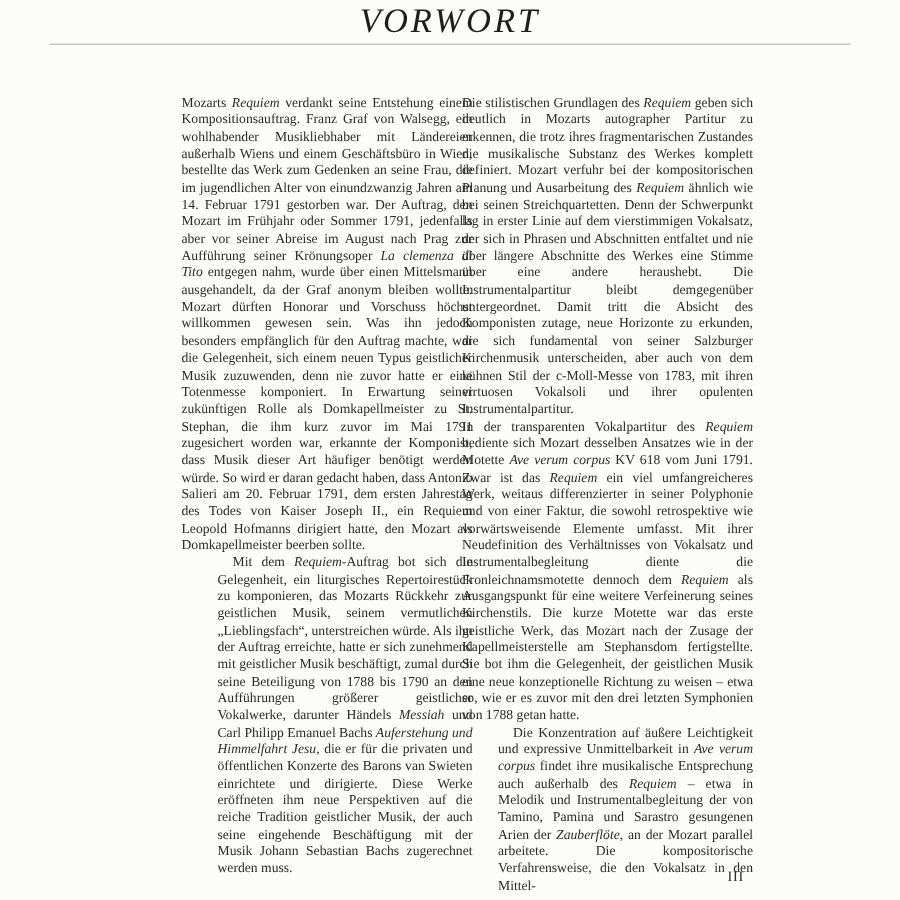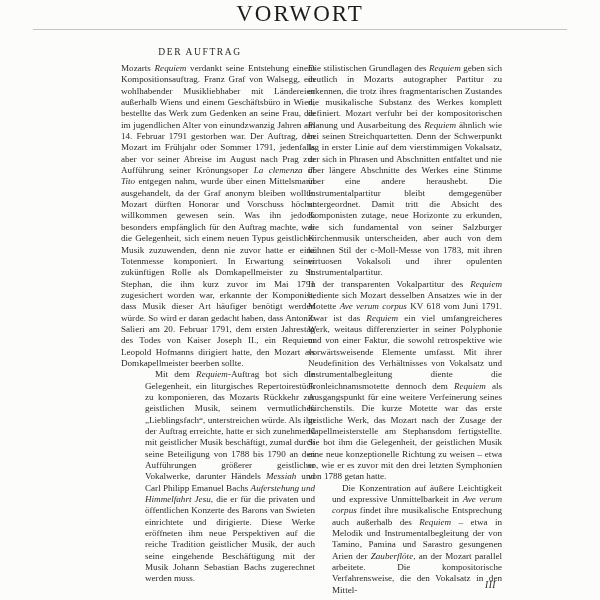--- a/index.html
+++ b/index.html
@@ -17,20 +17,21 @@
   }
   .title {
     position: absolute;
     top: 1px; left: 0; right: 0;
     text-align: center;
     font-size: 23px;
     letter-spacing: 2px;
     font-weight: normal;
     color: #1f1e1b;
     margin: 0;
+    font-style: italic;
   }
   .title-rule {
     position: absolute;
     top: 29px; left: 33px; right: 33px;
     height: 1px;
     background: #c6c5c0;
   }
   .col-heading {
     position: absolute;
     top: 47px;
@@ -59,33 +60,31 @@
   .it { font-style: italic; }
   .page-number {
     position: absolute;
     top: 580px;
     left: 404px;
     width: 92px;
     text-align: right;
     font-size: 9.5px;
     letter-spacing: 0.5px;
     color: #2b2a26;
-    font-style: italic;
   }
 </style>
 </head>
 <body>
 
 <div class="page">
 
   <h1 class="title">VORWORT</h1>
 
   <div class="title-rule"></div>
 
-  <div class="col-heading left">DER AUFTRAG</div>
 
 
   <div class="column left">
       <p class="para"><span>Mozarts </span><span class="it">Requiem</span><span> verdankt seine Entstehung einem Kompositionsauftrag. Franz Graf von Walsegg, ein wohlhabender Musikliebhaber mit Ländereien außerhalb Wiens und einem Geschäftsbüro in Wien, bestellte das Werk zum Gedenken an seine Frau, die im jugendlichen Alter von einundzwanzig Jahren am 14. Februar 1791 gestorben war. Der Auftrag, den Mozart im Frühjahr oder Sommer 1791, jedenfalls aber vor seiner Abreise im August nach Prag zur Aufführung seiner Krönungsoper </span><span class="it">La clemenza di Tito</span><span> entgegen nahm, wurde über einen Mittelsmann ausgehandelt, da der Graf anonym bleiben wollte. Mozart dürften Honorar und Vorschuss höchst willkommen gewesen sein. Was ihn jedoch besonders empfänglich für den Auftrag machte, war die Gelegenheit, sich einem neuen Typus geistlicher Musik zuzuwenden, denn nie zuvor hatte er eine Totenmesse komponiert. In Erwartung seiner zukünftigen Rolle als Domkapellmeister zu St. Stephan, die ihm kurz zuvor im Mai 1791 zugesichert worden war, erkannte der Komponist, dass Musik dieser Art häufiger benötigt werden würde. So wird er daran gedacht haben, dass Antonio Salieri am 20. Februar 1791, dem ersten Jahrestag des Todes von Kaiser Joseph II., ein Requiem Leopold Hofmanns dirigiert hatte, den Mozart als Domkapellmeister beerben sollte.</span></p>
       <p class="para indent"><span>Mit dem </span><span class="it">Requiem</span><span>-Auftrag bot sich die Gelegenheit, ein liturgisches Repertoirestück zu komponieren, das Mozarts Rückkehr zur geistlichen Musik, seinem vermutlichen „Lieblingsfach“, unterstreichen würde. Als ihn der Auftrag erreichte, hatte er sich zunehmend mit geistlicher Musik beschäftigt, zumal durch seine Beteiligung von 1788 bis 1790 an den Aufführungen größerer geistlicher Vokalwerke, darunter Händels </span><span class="it">Messiah</span><span> und Carl Philipp Emanuel Bachs </span><span class="it">Auferstehung und Himmelfahrt Jesu</span><span>, die er für die privaten und öffentlichen Konzerte des Barons van Swieten einrichtete und dirigierte. Diese Werke eröffneten ihm neue Perspektiven auf die reiche Tradition geistlicher Musik, der auch seine eingehende Beschäftigung mit der Musik Johann Sebastian Bachs zugerechnet werden muss.</span></p>
     </div>
 
   <div class="column right">
       <p class="para"><span>Die stilistischen Grundlagen des </span><span class="it">Requiem</span><span> geben sich deutlich in Mozarts autographer Partitur zu erkennen, die trotz ihres fragmentarischen Zustandes die musikalische Substanz des Werkes komplett definiert. Mozart verfuhr bei der kompositorischen Planung und Ausarbeitung des </span><span class="it">Requiem</span><span> ähnlich wie bei seinen Streichquartetten. Denn der Schwerpunkt lag in erster Linie auf dem vierstimmigen Vokalsatz, der sich in Phrasen und Abschnitten entfaltet und nie über längere Abschnitte des Werkes eine Stimme über eine andere heraushebt. Die Instrumentalpartitur bleibt demgegenüber untergeordnet. Damit tritt die Absicht des Komponisten zutage, neue Horizonte zu erkunden, die sich fundamental von seiner Salzburger Kirchenmusik unterscheiden, aber auch von dem kühnen Stil der c-Moll-Messe von 1783, mit ihren virtuosen Vokalsoli und ihrer opulenten Instrumentalpartitur.</span></p>
       <p class="para"><span>In der transparenten Vokalpartitur des </span><span class="it">Requiem</span><span> bediente sich Mozart desselben Ansatzes wie in der Motette </span><span class="it">Ave verum corpus</span><span> KV 618 vom Juni 1791. Zwar ist das </span><span class="it">Requiem</span><span> ein viel umfangreicheres Werk, weitaus differenzierter in seiner Polyphonie und von einer Faktur, die sowohl retrospektive wie vorwärtsweisende Elemente umfasst. Mit ihrer Neudefinition des Verhältnisses von Vokalsatz und Instrumentalbegleitung diente die Fronleichnamsmotette dennoch dem </span><span class="it">Requiem</span><span> als Ausgangspunkt für eine weitere Verfeinerung seines Kirchenstils. Die kurze Motette war das erste geistliche Werk, das Mozart nach der Zusage der Kapellmeisterstelle am Stephansdom fertigstellte. Sie bot ihm die Gelegenheit, der geistlichen Musik eine neue konzeptionelle Richtung zu weisen – etwa so, wie er es zuvor mit den drei letzten Symphonien von 1788 getan hatte.</span></p>

